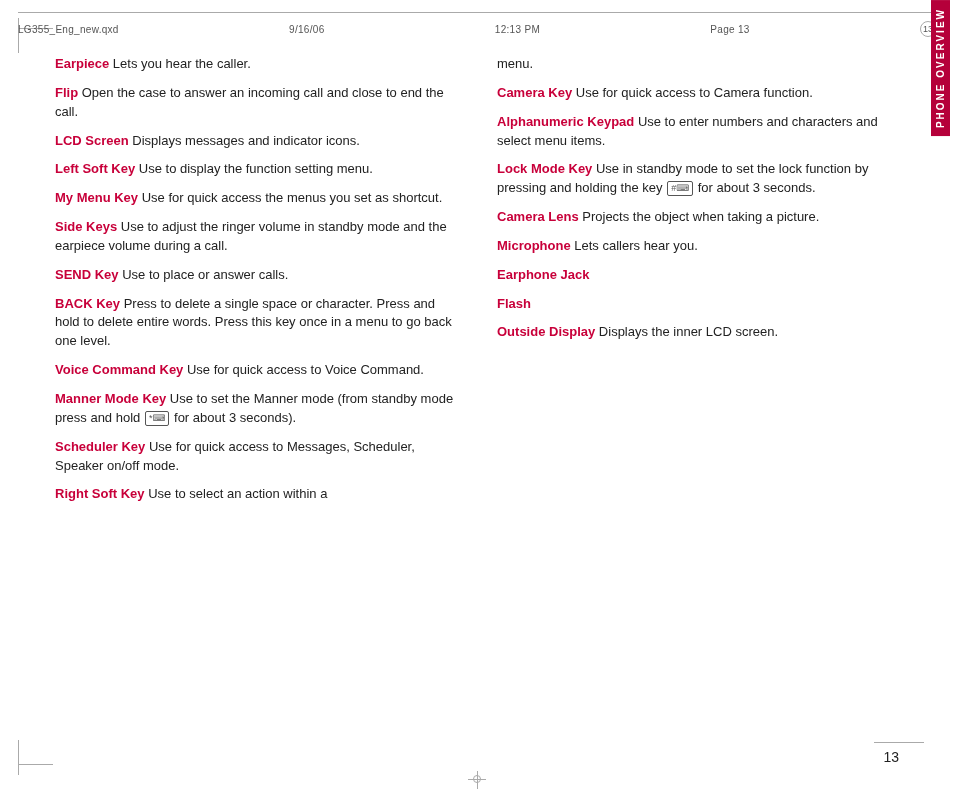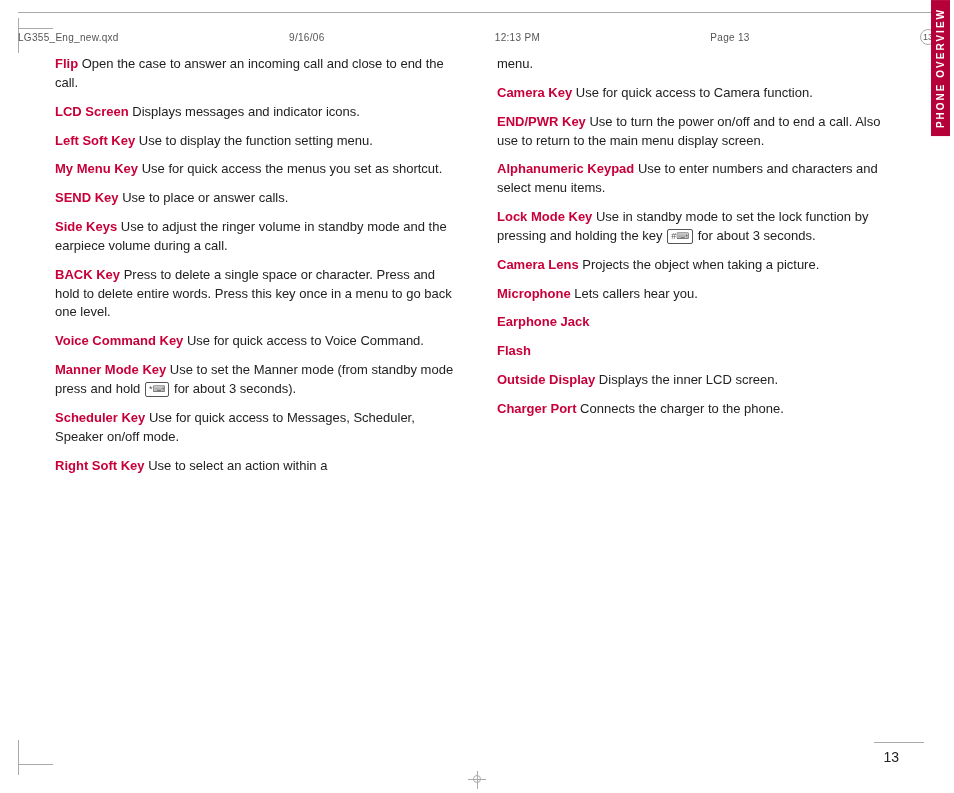--- a/index.html
+++ b/index.html
@@ -25,21 +25,21 @@
     
     .header-bar {
       position: absolute;
       top: 12px;
       left: 18px;
       right: 18px;
       display: flex;
       align-items: center;
       justify-content: space-between;
       border-top: 1px solid #aaa;
-      padding-top: 16px;
+      padding-top: 8px;
     }
 
     .header-text {
       font-size: 10px;
       color: #555;
       letter-spacing: 0.3px;
     }
 
     .header-circle {
       width: 16px;
@@ -227,45 +227,44 @@
     <span class="header-text">12:13 PM</span>
     <span class="header-text">Page 13</span>
     <div class="header-circle">
       <span>13</span>
     </div>
   </div>
 
   <div class="content">
 
     <div class="col" id="left-col">
+        <div class="entry"><span class="entry-label">Earpiece</span><span class="entry-text"> Lets you hear the caller.</span></div>
         <div class="entry"><span class="entry-label">Flip</span><span class="entry-text"> Open the case to answer an incoming call and close to end the call.</span></div>
         <div class="entry"><span class="entry-label">LCD Screen</span><span class="entry-text"> Displays messages and indicator icons.</span></div>
         <div class="entry"><span class="entry-label">Left Soft Key</span><span class="entry-text"> Use to display the function setting menu.</span></div>
         <div class="entry"><span class="entry-label">My Menu Key</span><span class="entry-text"> Use for quick access the menus you set as shortcut.</span></div>
+        <div class="entry"><span class="entry-label">Side Keys</span><span class="entry-text"> Use to adjust the ringer volume in standby mode and the earpiece volume during a call.</span></div>
         <div class="entry"><span class="entry-label">SEND Key</span><span class="entry-text"> Use to place or answer calls.</span></div>
-        <div class="entry"><span class="entry-label">Side Keys</span><span class="entry-text"> Use to adjust the ringer volume in standby mode and the earpiece volume during a call.</span></div>
         <div class="entry"><span class="entry-label">BACK Key</span><span class="entry-text"> Press to delete a single space or character. Press and hold to delete entire words. Press this key once in a menu to go back one level.</span></div>
         <div class="entry"><span class="entry-label">Voice Command Key</span><span class="entry-text"> Use for quick access to Voice Command.</span></div>
         <div class="entry"><span class="entry-label">Manner Mode Key</span> Use to set the Manner mode (from standby mode press and hold <span class="key-icon">*⌨</span> for about 3 seconds).</div>
         <div class="entry"><span class="entry-label">Scheduler Key</span><span class="entry-text"> Use for quick access to Messages, Scheduler, Speaker on/off mode.</span></div>
         <div class="entry"><span class="entry-label">Right Soft Key</span><span class="entry-text"> Use to select an action within a</span></div>
       </div>
 
     <div class="col" id="right-col">
         <div class="entry"><span class="entry-text">menu.</span></div>
         <div class="entry"><span class="entry-label">Camera Key</span><span class="entry-text"> Use for quick access to Camera function.</span></div>
-        <div class="entry"><span class="entry-label">END/PWR Key</span><span class="entry-text"> Use to turn the power on/off and to end a call. Also use to return to the main menu display screen.</span></div>
         <div class="entry"><span class="entry-label">Alphanumeric Keypad</span><span class="entry-text"> Use to enter numbers and characters and select menu items.</span></div>
         <div class="entry"><span class="entry-label">Lock Mode Key</span> Use in standby mode to set the lock function by pressing and holding the key <span class="key-icon">#⌨</span> for about 3 seconds.</div>
         <div class="entry"><span class="entry-label">Camera Lens</span><span class="entry-text"> Projects the object when taking a picture.</span></div>
         <div class="entry"><span class="entry-label">Microphone</span><span class="entry-text"> Lets callers hear you.</span></div>
         <div class="entry"><span class="entry-label">Earphone Jack</span><span class="entry-text"></span></div>
         <div class="entry"><span class="entry-label">Flash</span><span class="entry-text"></span></div>
         <div class="entry"><span class="entry-label">Outside Display</span><span class="entry-text"> Displays the inner LCD screen.</span></div>
-        <div class="entry"><span class="entry-label">Charger Port</span><span class="entry-text"> Connects the charger to the phone.</span></div>
       </div>
   </div>
 
   <div class="sidebar">
     <div class="sidebar-text">PHONE OVERVIEW</div>
   </div>
 
   <div class="bottom-line"></div>
 
   <div class="page-number">13</div>

